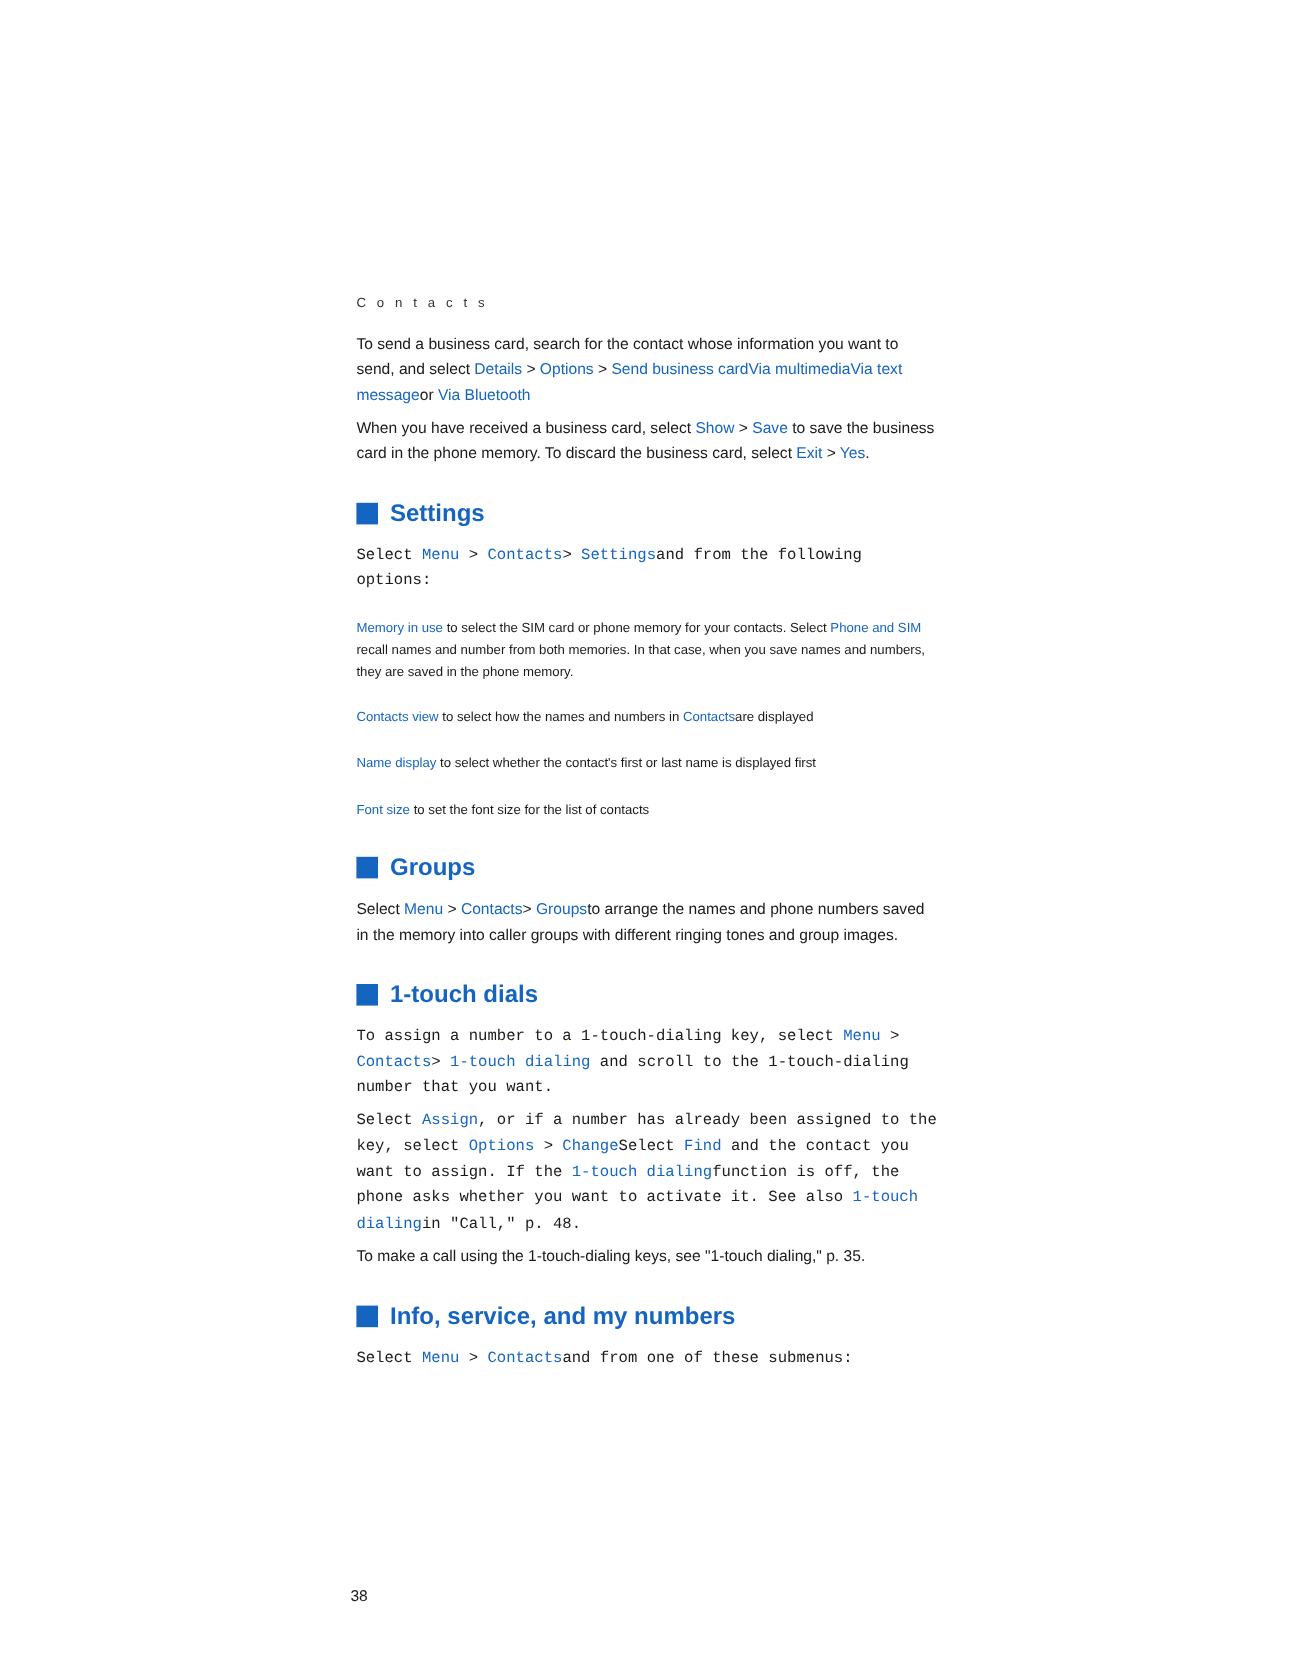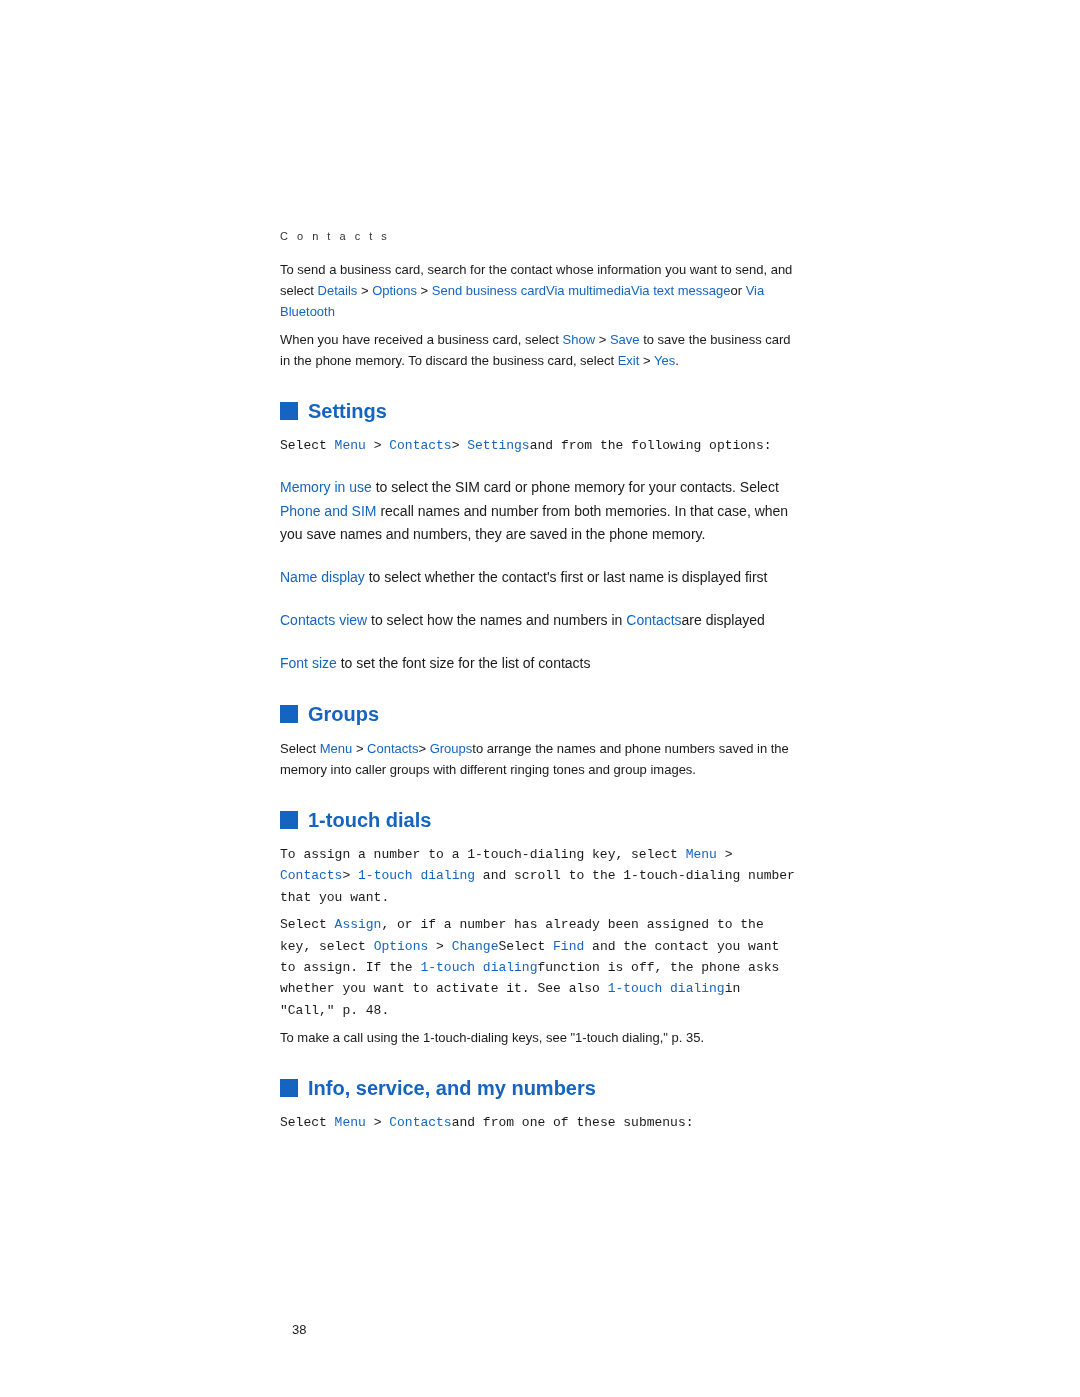--- a/index.html
+++ b/index.html
@@ -15,21 +15,21 @@
       color: #1a1a1a;
       width: 1080px;
       min-height: 1397px;
       position: relative;
     }
 
     .page-container {
       width: 1080px;
       min-height: 1397px;
       background: #ffffff;
-      padding: 0;
+      padding: 17px;
       position: relative;
     }
 
     .content-area {
       margin: 0 auto;
       padding: 230px 280px 80px 280px;
       max-width: 1080px;
     }
 
     .section-label {
@@ -83,21 +83,21 @@
     }
 
     .body-text-block {
       font-size: 13px;
       line-height: 1.65;
       color: #1a1a1a;
       margin-bottom: 10px;
     }
 
     .feature-line {
-      font-size: 14px;
+      font-size: 11px;
       line-height: 1.65;
       color: #1a1a1a;
       margin-bottom: 2px;
       margin-top: 20px;
     }
 
     .page-number {
       position: absolute;
       bottom: 60px;
       left: 292px;
@@ -127,25 +127,25 @@
 
     <p class="body-text">
       <span>Select </span><span class="blue-link-inline">Menu</span><span> &gt; </span><span class="blue-link-inline">Contacts</span><span>&gt; </span><span class="blue-link-inline">Settings</span><span>and from the following options:</span>
     </p>
 
     <p class="feature-line">
       <span class="blue-link-inline">Memory in use</span><span> to select the SIM card or phone memory for your contacts. Select </span><span class="blue-link-inline">Phone and SIM</span><span> recall names and number from both memories. In that case, when you save names and numbers, they are saved in the phone memory.</span>
     </p>
 
     <p class="feature-line">
-      <span class="blue-link-inline">Name display</span><span> to select whether the contact's first or last name is displayed first</span>
+      <span class="blue-link-inline">Contacts view</span><span> to select how the names and numbers in </span><span class="blue-link-inline">Contacts</span><span>are displayed</span>
     </p>
 
     <p class="feature-line">
-      <span class="blue-link-inline">Contacts view</span><span> to select how the names and numbers in </span><span class="blue-link-inline">Contacts</span><span>are displayed</span>
+      <span class="blue-link-inline">Name display</span><span> to select whether the contact's first or last name is displayed first</span>
     </p>
 
     <p class="feature-line">
       <span class="blue-link-inline">Font size</span><span> to set the font size for the list of contacts</span>
     </p>
 
 
     <div class="section-heading">
       <span class="heading-icon"></span>
       <span class="heading-text">Groups</span>

